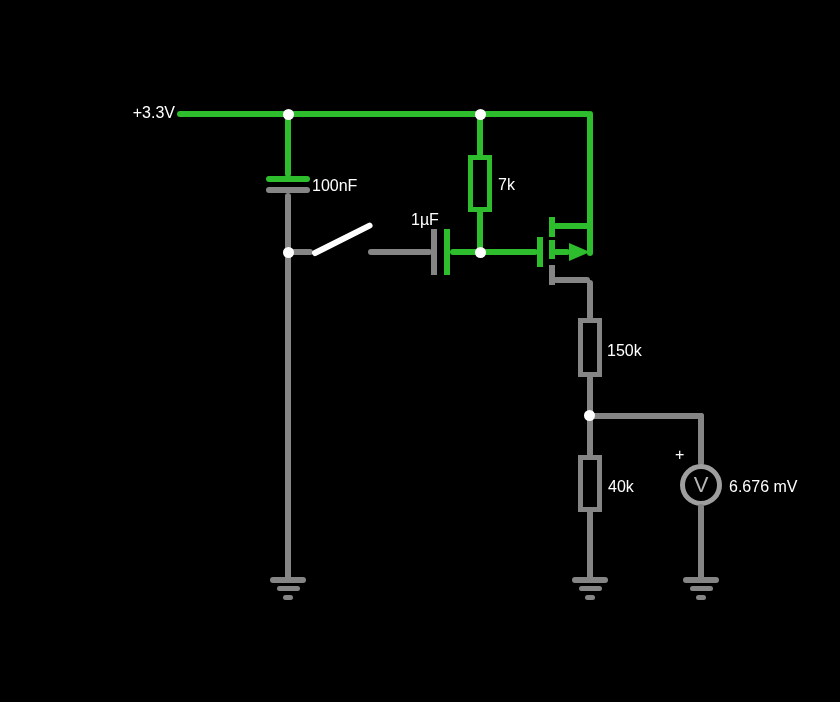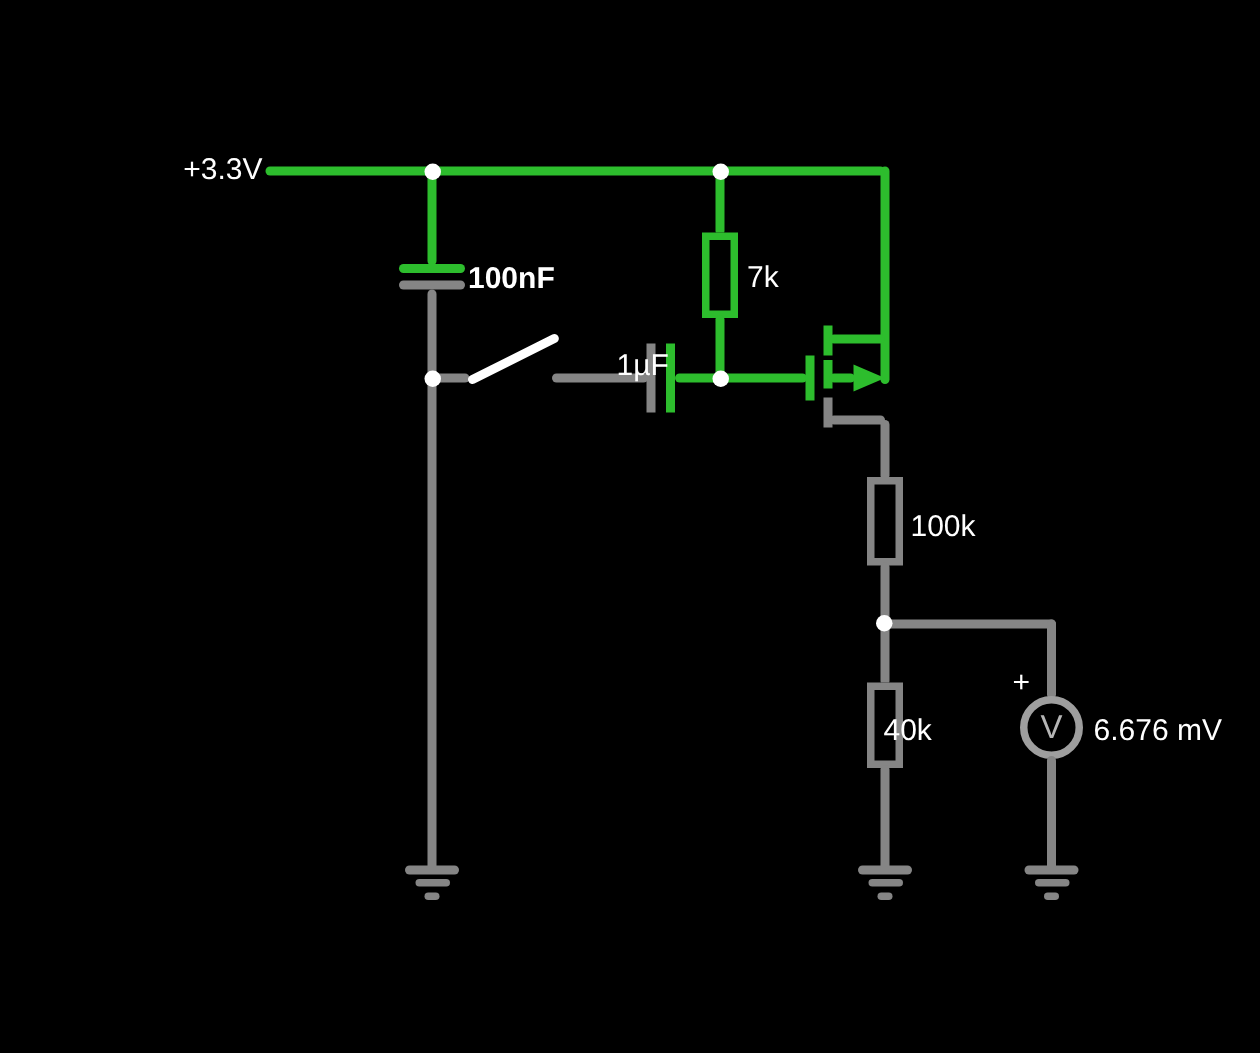--- a/index.html
+++ b/index.html
@@ -9,21 +9,21 @@
   }
   .wire{position:absolute;border-radius:3px;}
   .g{background:var(--positive,#2dbd2d);}
   .n{background:var(--neutral,#858585);}
   .dot{position:absolute;width:11px;height:11px;border-radius:50%;background:var(--white,#fff);}
   .rbox{position:absolute;box-sizing:border-box;background:#000;}
   .rbox.g{border:5px solid var(--positive,#2dbd2d);background:#000;}
   .rbox.n{border:5px solid var(--neutral,#858585);background:#000;}
   .lbl{
     position:absolute;color:var(--white,#fff);
-    font-size:20px;line-height:24px;white-space:nowrap;
+    font-size:16px;line-height:24px;white-space:nowrap;
   }
   .lever{
     position:absolute;width:67px;height:6px;border-radius:3px;
     background:var(--white,#fff);
     transform-origin:3px 3px;transform:rotate(-26.6deg);
   }
   .arrow{
     position:absolute;width:0;height:0;
     border-top:9px solid transparent;border-bottom:9px solid transparent;
     border-left:21px solid var(--positive,#2dbd2d);
@@ -43,61 +43,61 @@
 
 <div id="canvas">
 
   <div class="lbl" style="left:115px;top:101px;width:60px;text-align:right;">+3.3V</div>
   <div class="wire g" style="left:177px;top:111px;width:413px;height:6px;"></div>
   <div class="wire g" style="left:587px;top:111px;width:6px;height:145px;"></div>
 
   <div class="wire g" style="left:285px;top:111px;width:6px;height:66px;"></div>
   <div class="wire g" style="left:266px;top:176px;width:44px;height:6px;"></div>
   <div class="wire n" style="left:266px;top:187px;width:44px;height:6px;"></div>
-  <div class="lbl" style="left:312px;top:174px;font-weight:bold;">100nF</div>
+  <div class="lbl" style="left:312px;top:174px;">100nF</div>
   <div class="wire n" style="left:285px;top:193px;width:6px;height:387px;"></div>
 
   <div>
     <div class="wire n" style="left:270px;top:577px;width:36px;height:6px;"></div>
     <div class="wire n" style="left:277px;top:586px;width:23px;height:5px;"></div>
     <div class="wire n" style="left:283px;top:595px;width:10px;height:5px;"></div>
   </div>
 
   <div class="wire n" style="left:288px;top:249px;width:25px;height:6px;"></div>
   <div class="lever" style="left:312px;top:250px;"></div>
   <div class="wire n" style="left:368px;top:249px;width:64px;height:6px;"></div>
 
   <div class="wire n" style="left:431px;top:229px;width:6px;height:46px;border-radius:0;"></div>
   <div class="wire g" style="left:444px;top:229px;width:6px;height:46px;border-radius:0;"></div>
-  <div class="lbl" style="left:411px;top:208px;margin-top:24px;">1µF</div>
+  <div class="lbl" style="left:411px;top:208px;">1µF</div>
   <div class="wire g" style="left:450px;top:249px;width:88px;height:6px;"></div>
 
   <div class="wire g" style="left:477px;top:111px;width:6px;height:46px;"></div>
   <div class="rbox g" style="left:468px;top:155px;width:24px;height:57px;"></div>
   <div class="lbl" style="left:498px;top:173px;">7k</div>
   <div class="wire g" style="left:477px;top:210px;width:6px;height:45px;"></div>
 
   <div>
     <div class="wire g" style="left:537px;top:237px;width:6px;height:30px;border-radius:0;"></div>
     <div class="wire g" style="left:549px;top:217px;width:6px;height:20px;border-radius:0;"></div>
     <div class="wire g" style="left:549px;top:240px;width:6px;height:19px;border-radius:0;"></div>
     <div class="wire n" style="left:549px;top:265px;width:6px;height:20px;border-radius:0;"></div>
     <div class="wire g" style="left:553px;top:223px;width:37px;height:6px;"></div>
     <div class="wire g" style="left:553px;top:249px;width:17px;height:6px;"></div>
     <div class="arrow" style="left:569px;top:243px;"></div>
     <div class="wire n" style="left:553px;top:277px;width:37px;height:6px;"></div>
   </div>
   <div class="wire n" style="left:587px;top:280px;width:6px;height:40px;"></div>
 
   <div class="rbox n" style="left:578px;top:318px;width:24px;height:59px;"></div>
-  <div class="lbl" style="left:607px;top:339px;">100k</div>
+  <div class="lbl" style="left:607px;top:339px;">150k</div>
   <div class="wire n" style="left:587px;top:375px;width:6px;height:82px;"></div>
 
   <div class="rbox n" style="left:578px;top:455px;width:24px;height:57px;"></div>
-  <div class="lbl" style="left:589px;top:475px;">40k</div>
+  <div class="lbl" style="left:608px;top:475px;">40k</div>
   <div class="wire n" style="left:587px;top:510px;width:6px;height:70px;"></div>
 
   <div>
     <div class="wire n" style="left:572px;top:577px;width:36px;height:6px;"></div>
     <div class="wire n" style="left:579px;top:586px;width:23px;height:5px;"></div>
     <div class="wire n" style="left:585px;top:595px;width:10px;height:5px;"></div>
   </div>
 
   <div class="wire n" style="left:587px;top:413px;width:117px;height:6px;"></div>
   <div class="wire n" style="left:698px;top:413px;width:6px;height:53px;"></div>

